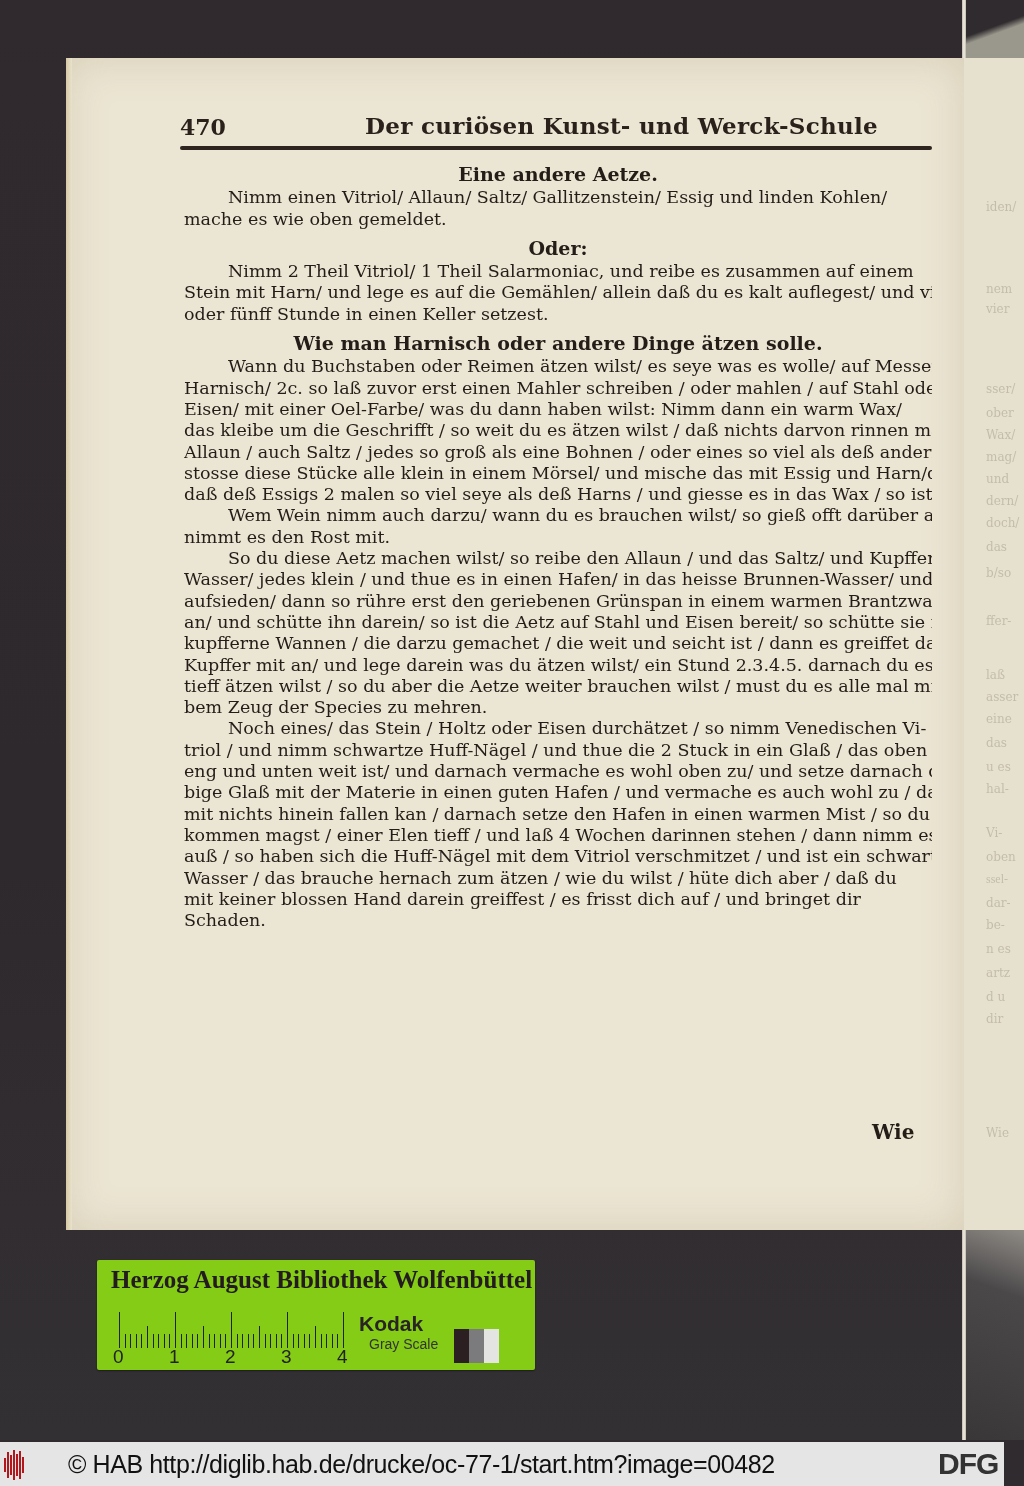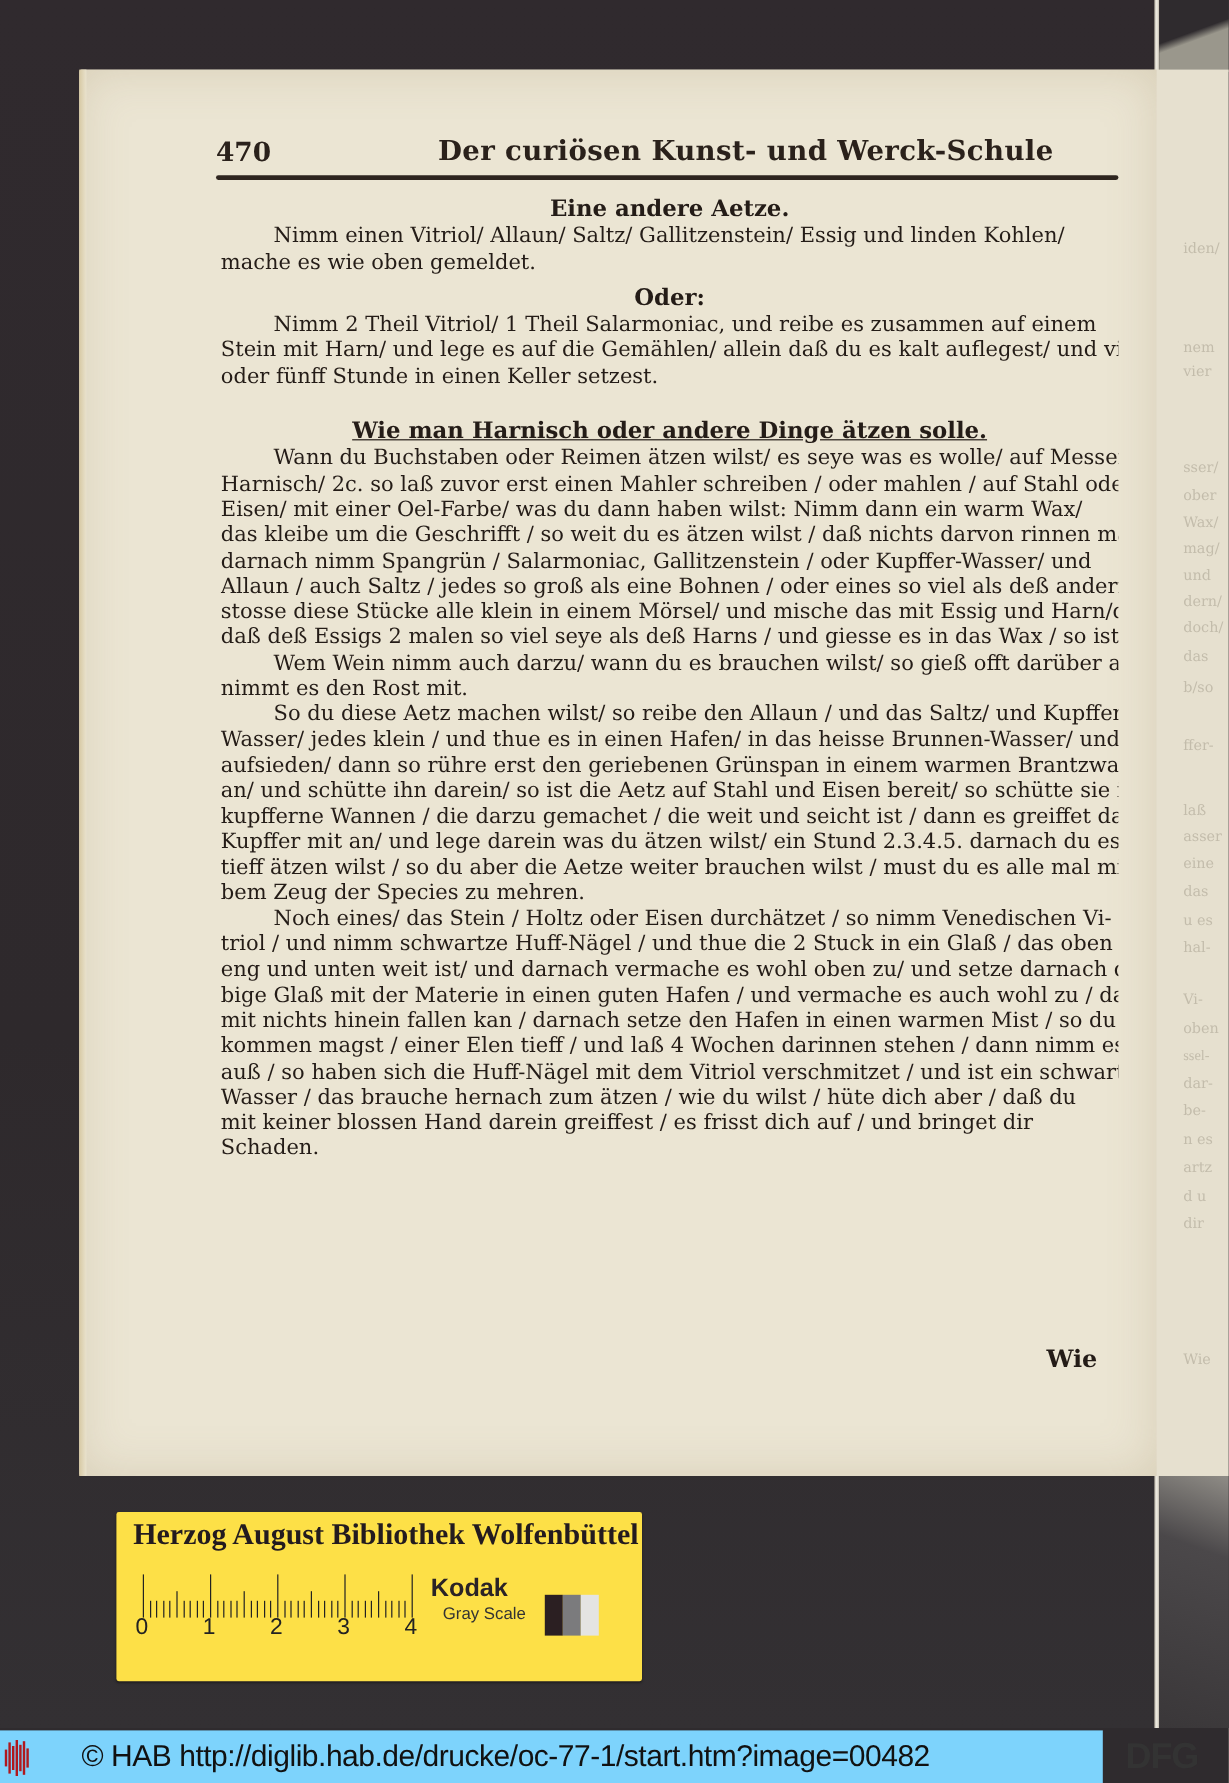--- a/index.html
+++ b/index.html
@@ -65,22 +65,22 @@
   .heading {
     text-align: center; font-weight: bold; font-size: 19px; margin: 4px 0 2px 0;
   }
   .para { text-align: justify; text-indent: 44px; margin: 0; }
   .para .line { display: block; text-indent: 0; white-space: nowrap; overflow: hidden; }
   .para .line:first-child { padding-left: 44px; }
   .catchword {
     position: absolute; left: 872px; top: 1120px; font-size: 20px; font-weight: bold; color: #241c17;
   }
   .label-card {
-    position: absolute; left: 97px; top: 1260px; width: 438px; height: 141px;
-    background: #fde047; border-radius: 2px;
+    position: absolute; left: 97px; top: 1260px; width: 438px; height: 110px;
+    background: #84cc16; border-radius: 2px;
     box-shadow: 0 1px 2px rgba(0,0,0,0.4);
     text-align: center;
   }
   .label-title {
     position: absolute; left: 14px; top: 6px; font-family: "Liberation Serif", serif;
     font-weight: bold; font-size: 25px; color: #231b1f; white-space: nowrap;
   }
   .ruler {
     position: absolute; left: 22px; top: 50px; width: 226px; height: 38px;
   }
@@ -93,22 +93,22 @@
     position: absolute; left: 262px; top: 52px; font-family: "Liberation Sans", sans-serif;
     font-weight: bold; font-size: 21px; color: #2a2326;
   }
   .grayscale-label {
     position: absolute; left: 272px; top: 76px; font-family: "Liberation Sans", sans-serif;
     font-size: 14px; color: #333;
   }
   .swatches { position: absolute; left: 357px; top: 69px; height: 34px; display: flex; }
   .swatch { width: 15px; height: 34px; }
   .footer {
-    position: absolute; left: 0; top: 1442px; width: 919px; height: 44px;
-    background: #7dd3fc;
+    position: absolute; left: 0; top: 1442px; width: 1004px; height: 44px;
+    background: #e5e5e5;
   }
   .hab-logo {
     position: absolute; left: 4px; top: 7px; width: 22px; height: 32px;
     display: flex; gap: 1px; align-items: center;
   }
   .hab-logo span { display: block; width: 2px; background: #b0181d; }
   .footer-text {
     position: absolute; left: 68px; top: 8px; font-family: "Liberation Sans", sans-serif;
     font-size: 25px; color: #111; white-space: nowrap; letter-spacing: -0.4px;
   }
@@ -170,27 +170,26 @@
     <p class="para" style="text-indent: 0px;">
       <span class="line">Nimm einen Vitriol/ Allaun/ Saltz/ Gallitzenstein/ Essig und linden Kohlen/</span>
       <span class="line">mache es wie oben gemeldet.</span>
     </p>
     <div class="heading" style="margin-top: 8px; text-align: center;">Oder:</div>
     <p class="para" style="text-indent: 0px;">
       <span class="line">Nimm 2 Theil Vitriol/ 1 Theil Salarmoniac, und reibe es zusammen auf einem</span>
       <span class="line">Stein mit Harn/ und lege es auf die Gemählen/ allein daß du es kalt auflegest/ und vier</span>
       <span class="line">oder fünff Stunde in einen Keller setzest.</span>
     </p>
-    <div class="heading" style="margin-top: 24px; text-decoration: underline;">Wie man Harnisch oder andere Dinge ätzen solle.</div>
+    <div class="heading" style="margin-top: 8px;">Wie man Harnisch oder andere Dinge ätzen solle.</div>
     <p class="para" style="text-indent: 0px;">
       <span class="line">Wann du Buchstaben oder Reimen ätzen wilst/ es seye was es wolle/ auf Messer/</span>
       <span class="line">Harnisch/ 2c. so laß zuvor erst einen Mahler schreiben / oder mahlen / auf Stahl oder</span>
       <span class="line">Eisen/ mit einer Oel-Farbe/ was du dann haben wilst: Nimm dann ein warm Wax/</span>
       <span class="line">das kleibe um die Geschrifft / so weit du es ätzen wilst / daß nichts darvon rinnen mag/</span>
-      <span class="line">darnach nimm Spangrün / Salarmoniac, Gallitzenstein / oder Kupffer-Wasser/ und</span>
       <span class="line">Allaun / auch Saltz / jedes so groß als eine Bohnen / oder eines so viel als deß andern/</span>
       <span class="line">stosse diese Stücke alle klein in einem Mörsel/ und mische das mit Essig und Harn/doch/</span>
       <span class="line">daß deß Essigs 2 malen so viel seye als deß Harns / und giesse es in das Wax / so ist das</span>
     </p>
     <p class="para" style="text-indent: 0px;">
       <span class="line">Wem Wein nimm auch darzu/ wann du es brauchen wilst/ so gieß offt darüber ab/ so</span>
       <span class="line">nimmt es den Rost mit.</span>
     </p>
     <p class="para" style="text-indent: 0px;">
       <span class="line">So du diese Aetz machen wilst/ so reibe den Allaun / und das Saltz/ und Kupffer-</span>

